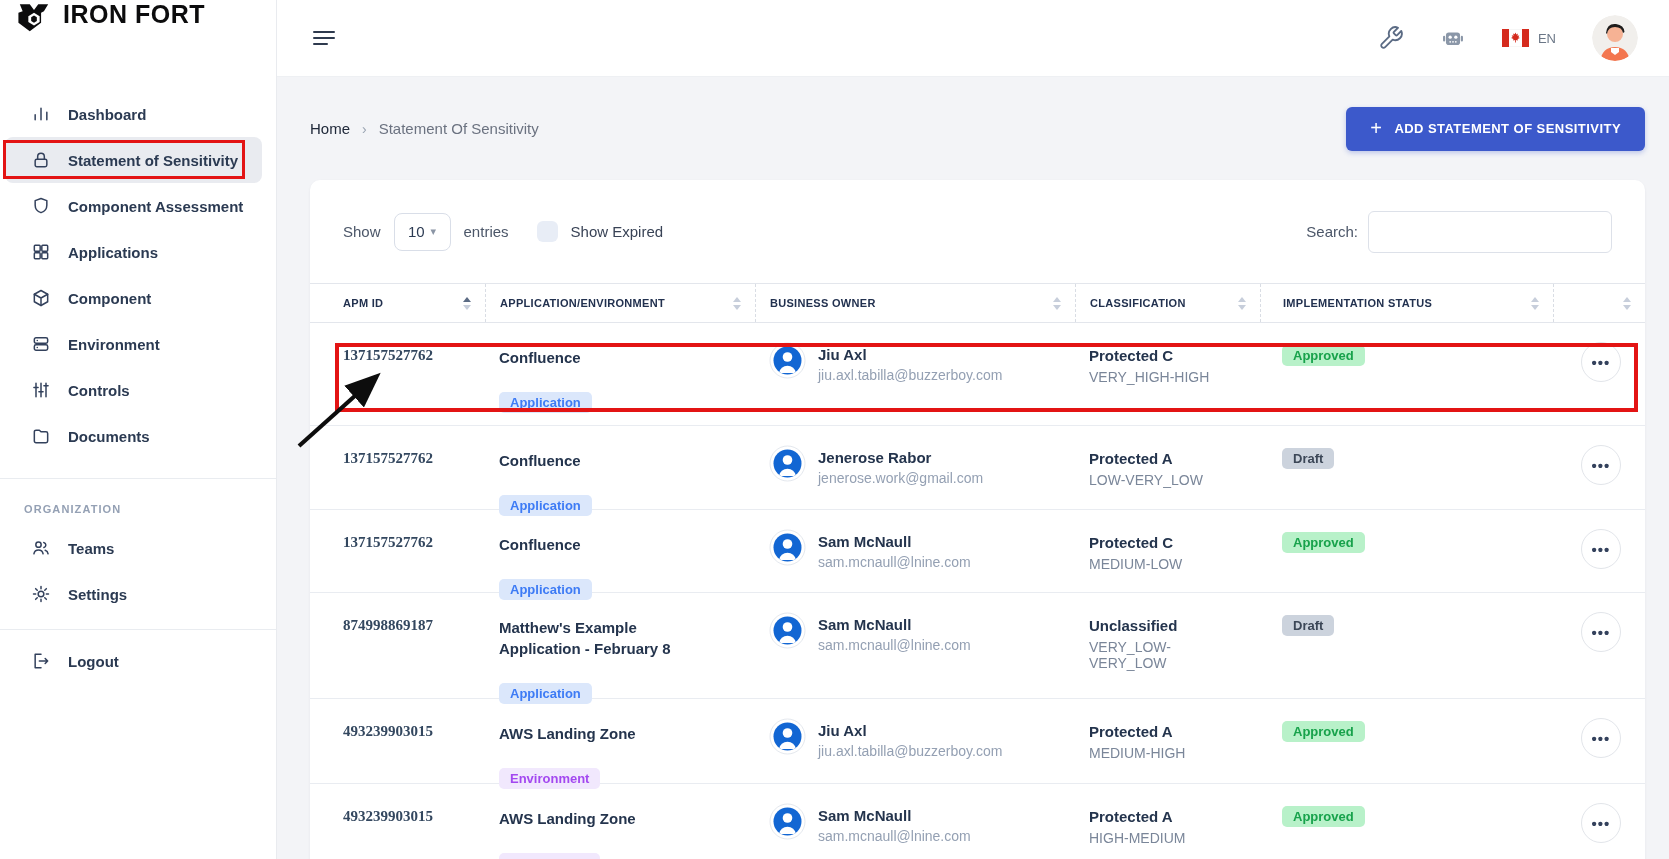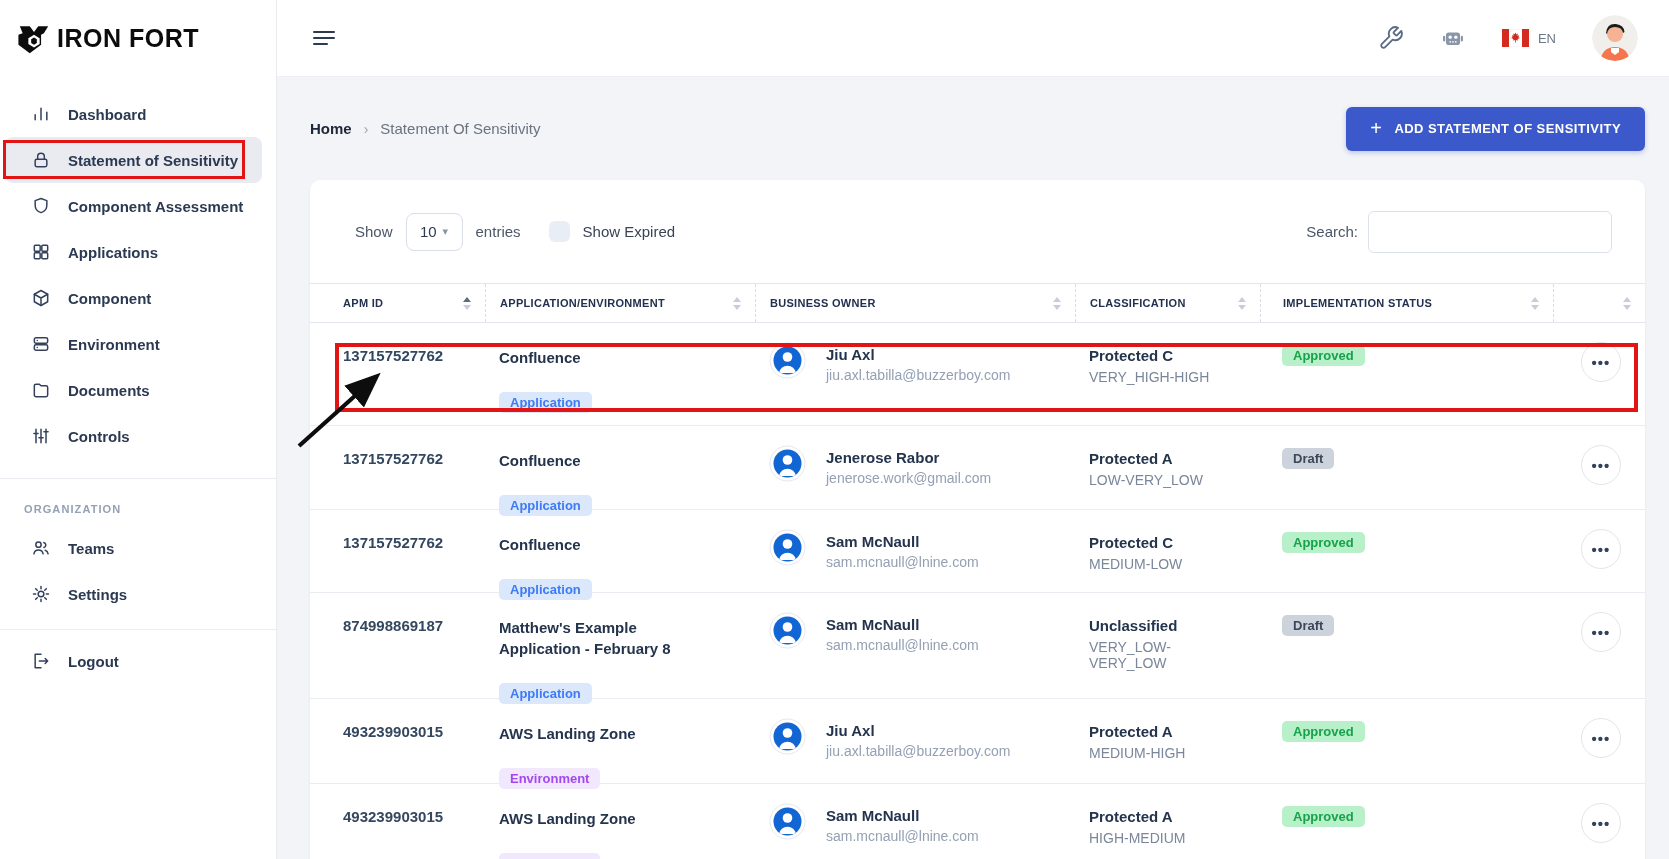--- a/index.html
+++ b/index.html
@@ -2,21 +2,21 @@
 <html><head>
 <meta charset="utf-8">
 <style>
   * { margin:0; padding:0; box-sizing:border-box; }
   html,body { width:1669px; height:859px; overflow:hidden;
     font-family:"Liberation Sans","DejaVu Sans",sans-serif; background:#f3f4f7; }
 
   
   .sidebar { position:absolute; left:0; top:0; width:277px; height:859px;
     background:#fff; border-right:1px solid #e9ebef; z-index:5; }
-  .logo-row { height:77px; display:flex; align-items:center; padding-left:17px; gap:6px; }
+  .logo-row { height:77px; display:flex; padding-left:17px; gap:12px; }
   .logo-text { font-size:25px; font-weight:800; color:#0c0c0d; letter-spacing:.5px; }
   .nav { padding-top:14px; }
   .nav-item { height:46px; display:flex; align-items:center; gap:17px;
     padding-left:26px; margin:0 14px 0 5px; border-radius:8px; cursor:pointer; }
   .nav-item .lbl { font-size:15px; font-weight:600; color:#2b3a52; }
   .nav-item.active { background:#e9ebf0; }
   .sb-divider { border-top:1px solid #e9ecf0; margin-top:19px; }
   .section-label { font-size:11px; font-weight:700; letter-spacing:1.1px;
     color:#94a0b4; padding:24px 0 10px 24px; }
   .icon-20 { width:20px; height:20px; flex:0 0 20px; }
@@ -35,35 +35,35 @@
   .top-ico { width:26px; height:26px; cursor:pointer; }
   .lang { display:flex; align-items:center; gap:9px; cursor:pointer;justify-content:flex-end; }
   .lang-code { font-size:13px; color:#6b7787; }
   .avatar { width:46px; height:46px; border-radius:50%; overflow:hidden; cursor:pointer; }
 
   
   .content { position:absolute; left:277px; top:77px; width:1392px; height:782px;
     padding:0 24px 0 33px; }
   .page-head { height:103px; display:flex; align-items:center; justify-content:space-between; }
   .breadcrumb { display:flex; align-items:center; gap:12px; font-size:15px; }
-  .bc-home { color:#20293a; font-weight:700; cursor:pointer; }
+  .bc-home { color:#20293a; font-weight:400; cursor:pointer; }
   .bc-sep { color:#9aa4b2; font-size:14px; }
   .bc-current { color:#6b7280; }
   .add-btn { height:44px; padding:0 24px; background:#3c59cb; color:#fff;
     border:none; border-radius:6px; font-family:inherit; font-size:13px; font-weight:700;
     letter-spacing:.45px; display:flex; align-items:center; gap:12px; cursor:pointer;
     box-shadow:0 2px 5px rgba(60,89,203,.3); }
   .plus { font-size:20px; font-weight:400; line-height:1; margin-top:-2px; }
 
   
   .card { background:#fff; border-radius:10px; width:1335px; height:900px;
     box-shadow:0 1px 3px rgba(20,30,60,.06); }
   .controls { height:103px; display:flex; align-items:center;
     justify-content:space-between; padding:0 33px; }
-  .ctl-left { display:flex; align-items:center; gap:13px;margin-left:12px; }
+  .ctl-left { display:flex; align-items:center; gap:13px; }
   .ctl-text { font-size:15px; color:#4b5668; }
   .entries-select { width:57px; height:38px; border:1px solid #d9dee8; border-radius:8px;
     display:flex; align-items:center; justify-content:center; gap:6px;
     font-size:15px; color:#2b3a52; cursor:pointer; background:#fff; }
   .chev { font-size:11px; color:#8b95a5; }
   .checkbox { width:21px; height:21px; border-radius:6px; background:#e8edf6;
     margin-left:15px; cursor:pointer; }
   .cb-label { font-size:15px; font-weight:500; color:#394356; }
   .ctl-right { display:flex; align-items:center; gap:10px; }
   .search-input { width:244px; height:42px; border:1px solid #dde1e9; border-radius:6px;
@@ -83,29 +83,29 @@
   .sort .up { border-bottom:5px solid #c7cedb; }
   .sort .down { border-top:5px solid #c7cedb; }
   .sort .up.on { border-bottom-color:#5b6b84; }
 
   .trow { display:grid; grid-template-columns:175px 270px 320px 185px 293px 92px; }
   .trow + .trow { border-top:1px solid #e9ecf1; }
   .trow:nth-child(1){ height:102px; } .trow:nth-child(2){ height:84px; }
   .trow:nth-child(3){ height:83px; }  .trow:nth-child(4){ height:106px; }
   .trow:nth-child(5){ height:85px; }  .trow:nth-child(6){ height:120px; }
   .td { padding:24px 14px 0 14px; }
-  .td.apm { padding-left:33px; font-size:15px; font-weight:700; color:#33475f; }
+  .td.apm { padding-left:33px; font-size:15px; font-weight:700; color:#33475f;font-family:Liberation Serif, serif; }
   .app-name { font-size:15px; font-weight:700; color:#24344d; max-width:178px; line-height:21px; }
   .badge { display:inline-block; font-size:13px; font-weight:600;
     padding:3px 11px; border-radius:5px; margin-top:24px; }
   .badge-app { background:#dbe7fb; color:#3d7bf5; }
   .badge-env { background:#f1e8fd; color:#a348f0; }
   .badge-approved { background:#b8f1c9; color:#17a24b; margin-top:0; }
   .badge-draft { background:#ccd3dd; color:#3c4757; margin-top:0; }
-  .td.owner { display:flex; gap:20px; padding-top:16px; }
+  .td.owner { display:flex; gap:12px; padding-top:16px; }
   .owner-avatar { width:37px; height:37px; flex:0 0 37px; margin-top:3px; }
   .owner-name { font-size:15px; font-weight:700; color:#24344d; padding-top:7px; }
   .owner-email { font-size:14px; color:#94a0b3; padding-top:4px; }
   .class-name { font-size:15px; font-weight:700; color:#24344d; }
   .class-detail { font-size:14px; color:#7a8699; padding-top:5px; }
   .td.status { padding-left:22px; padding-top:22px; }
   .more-btn { width:40px; height:40px; border-radius:50%; border:1px solid #e2e5ea;
     background:#fff; cursor:pointer; margin-top:-5px; margin-left:14px;
     color:#33415c; font-size:15px; font-weight:700; letter-spacing:1px; line-height:1; }
 
@@ -176,30 +176,30 @@
         <svg viewBox="0 0 24 24">
             <rect x="4" y="4.5" width="16" height="6.5" rx="2"></rect>
             <rect x="4" y="13" width="16" height="6.5" rx="2"></rect>
             <path d="M7.5 7.8h.01M7.5 16.2h.01"></path>
           </svg></span>
       <span class="lbl">Environment</span>
     </div>
     <div class="nav-item">
       <span class="icon-20">
         <svg viewBox="0 0 24 24">
+            <path d="M6 4v16M12 4v16M18 4v16M3.5 9h5M9.5 14h5M15.5 7h5"></path>
+          </svg></span>
+      <span class="lbl">Controls</span>
+    </div>
+    <div class="nav-item">
+      <span class="icon-20">
+        <svg viewBox="0 0 24 24">
             <path d="M4 7a2 2 0 0 1 2-2h4l2 2h6a2 2 0 0 1 2 2v9a2 2 0 0 1-2 2H6a2 2 0 0 1-2-2z"></path>
           </svg></span>
       <span class="lbl">Documents</span>
-    </div>
-    <div class="nav-item">
-      <span class="icon-20">
-        <svg viewBox="0 0 24 24">
-            <path d="M6 4v16M12 4v16M18 4v16M3.5 9h5M9.5 14h5M15.5 7h5"></path>
-          </svg></span>
-      <span class="lbl">Controls</span>
     </div>
 
     <div class="sb-divider"></div>
     <div class="section-label">ORGANIZATION</div>
 
     <div class="nav-item">
       <span class="icon-20">
         <svg viewBox="0 0 24 24">
             <circle cx="9" cy="8" r="3.2"></circle>
             <path d="M3.5 19c.6-3 2.6-4.5 5.5-4.5s4.9 1.5 5.5 4.5"></path>

